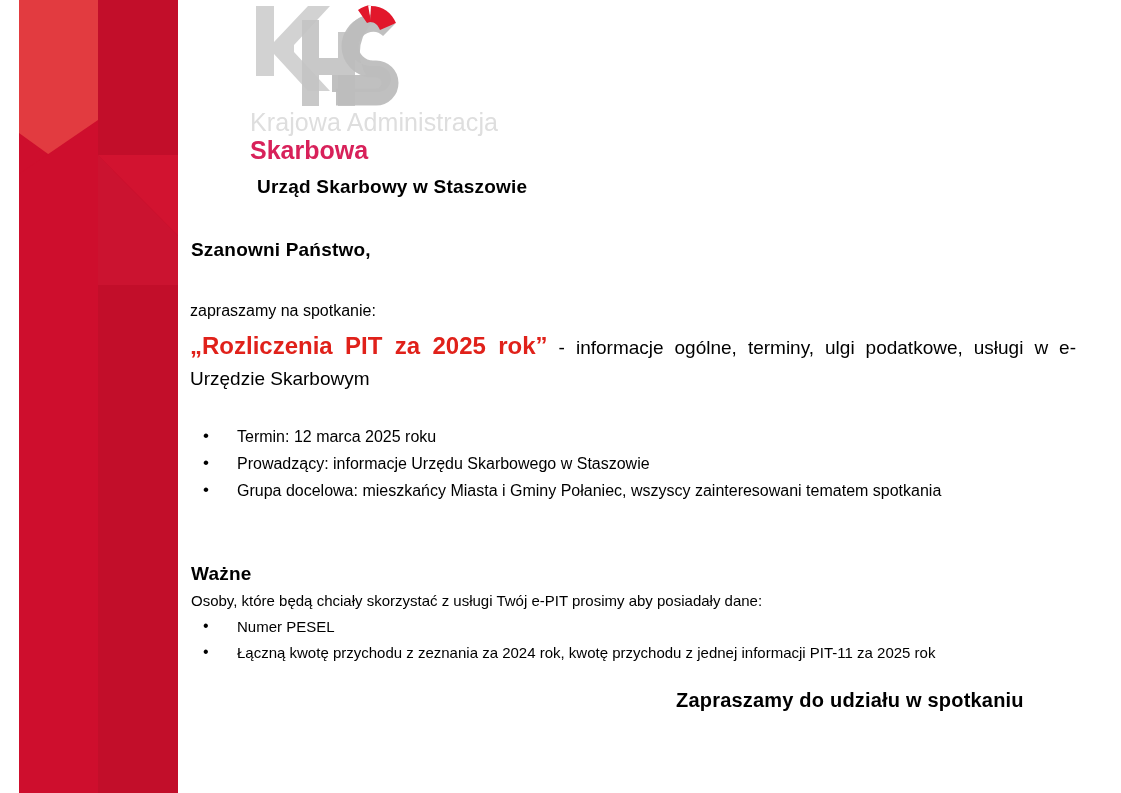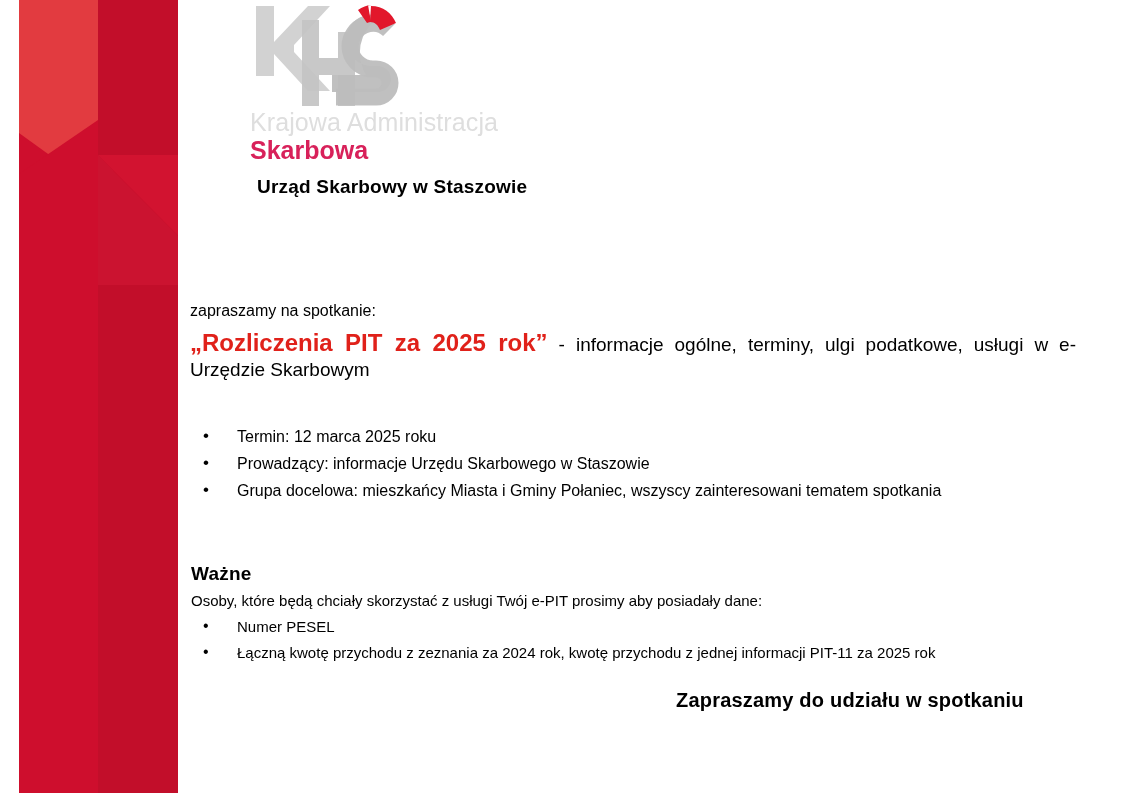--- a/index.html
+++ b/index.html
@@ -113,21 +113,21 @@
     left: 190px; top: 302px;
     font-size: 16px;
   }
 
   
   #headline-para {
     position: absolute;
     left: 190px; top: 330px;
     width: 886px;
     font-size: 19px;
-    line-height: 25px;
+    line-height: 31px;
     text-align: justify;
   }
   #headline-para .hl {
     color: #E0211A;
     font-weight: bold;
     font-size: 24px;
   }
 
   
   #main-list {
@@ -233,20 +233,21 @@
 
       <path d="M121,4 C133,4 142,11 146,21 L130,28 C128,23 125,20 120,20 Z" fill="#E2172B"></path>
       <path d="M118,3 L122,3 C117,3 112,5 108,8 L117,21 C119,20 120,20 121,20 Z" fill="#E2172B"></path>
     </svg>
     <div id="logo-line1">Krajowa Administracja</div>
     <div id="logo-line2">Skarbowa</div>
   </div>
 
   <div class="t" id="office-name">Urząd Skarbowy w Staszowie</div>
 
+  <div class="t" id="salutation">Szanowni Państwo,</div>
 
   <div class="t" id="invite-line">zapraszamy na spotkanie:</div>
 
   <div id="headline-para"><span class="hl">„Rozliczenia PIT za 2025 rok”</span><span> - informacje ogólne, terminy, ulgi podatkowe, usługi w e-Urzędzie Skarbowym</span></div>
 
   <ul id="main-list">
     <li>Termin: 12 marca 2025 roku</li>
     <li>Prowadzący: informacje Urzędu Skarbowego w Staszowie</li>
     <li>Grupa docelowa: mieszkańcy Miasta i Gminy Połaniec, wszyscy zainteresowani tematem spotkania</li>
   </ul>

